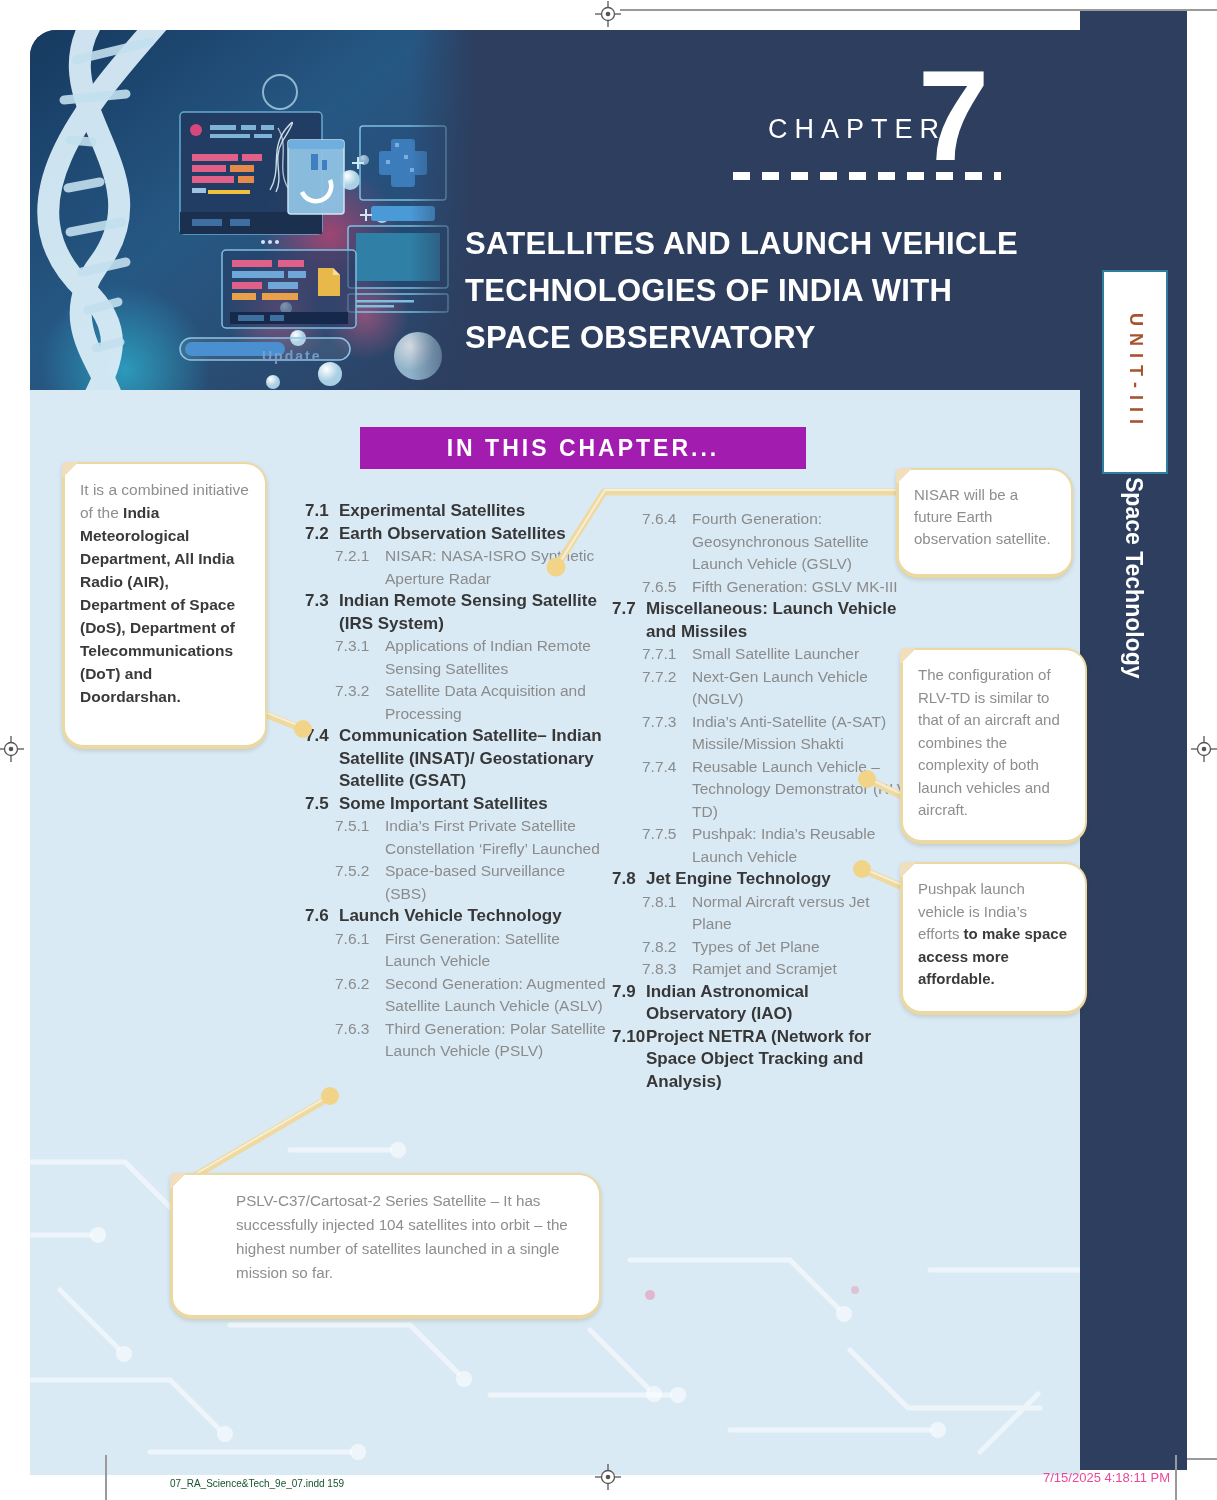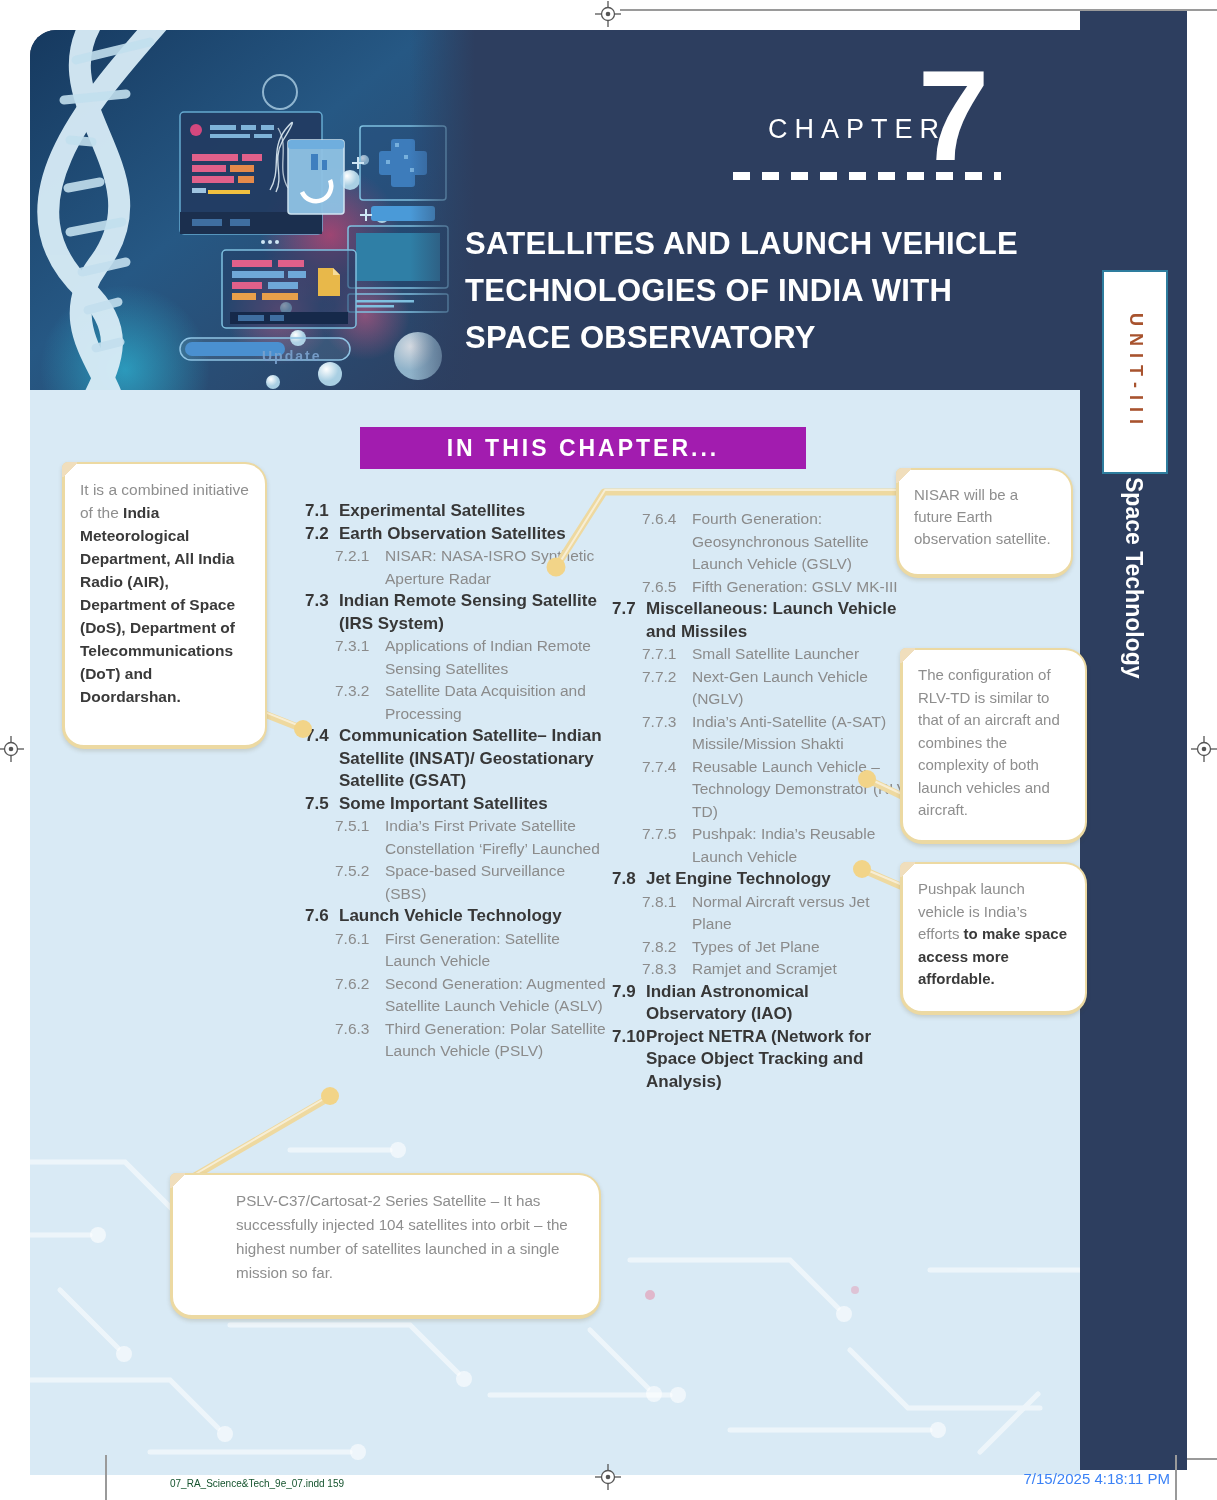--- a/index.html
+++ b/index.html
@@ -48,21 +48,21 @@
   .callout.rlv{left:900px;top:648px;width:182px;height:190px;font-size:15px;line-height:22.5px;}
   .callout.pushpak{left:900px;top:862px;width:182px;height:147px;font-size:15px;line-height:22.5px;}
   .callout.pslv{left:170px;top:1173px;width:378px;height:140px;font-size:15.2px;line-height:24px;padding-left:48px;}
 
   .pointer-layer{position:absolute;left:0;top:0;width:1217px;height:1500px;z-index:4;pointer-events:none;}
 
   
   .reg{position:absolute;z-index:8;}
   .cropline{position:absolute;background:#9a9a9a;z-index:8;}
   .footer-left{position:absolute;left:130px;top:1478px;font-size:10px;color:#14532d;z-index:8;margin-left:40px;}
-  .footer-right{position:absolute;left:990px;width:180px;top:1470px;text-align:right;font-size:15px;color:#3b82f6;z-index:8;}
+  .footer-right{position:absolute;left:990px;width:180px;top:1470px;text-align:right;font-size:13px;color:#ec4899;z-index:8;}
 </style>
 </head>
 <body>
 
 <div class="sheet">
 
   <div class="banner">
     <svg class="hero" viewBox="0 0 445 360" aria-hidden="true">
       <defs>
         <linearGradient id="bg" x1="0" y1="0" x2="1" y2="1">

